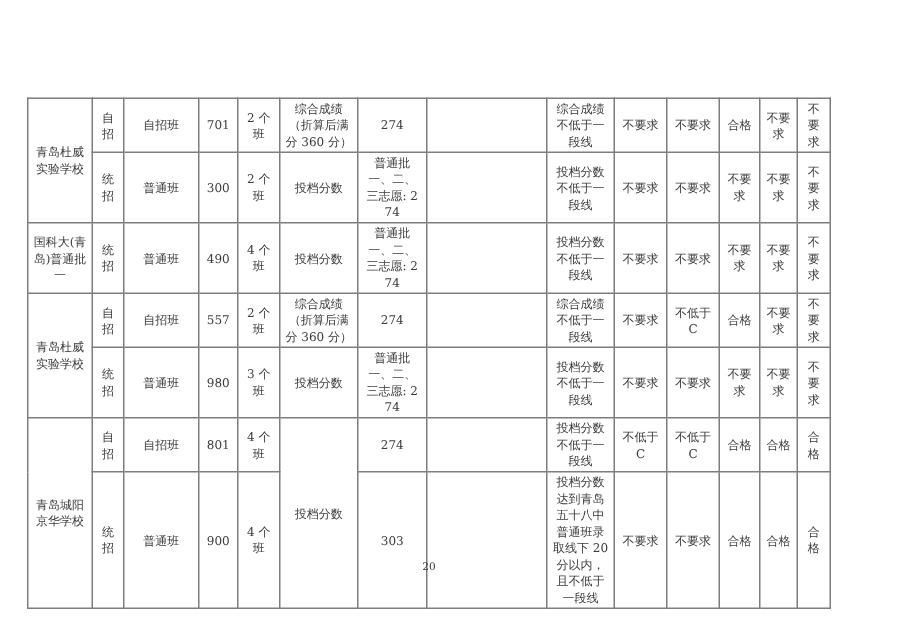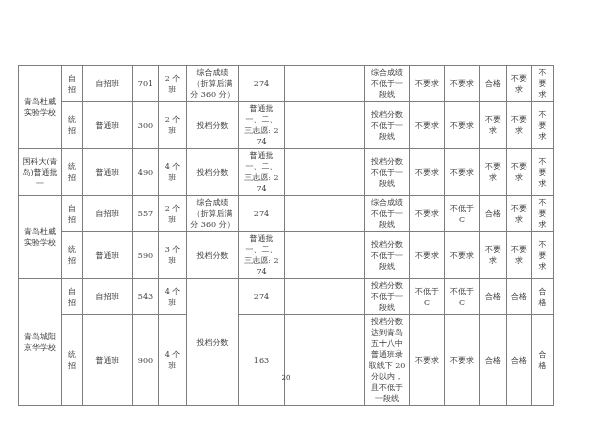--- a/index.html
+++ b/index.html
@@ -125,55 +125,55 @@
       <td class="tl">综合成绩不低于一段线</td>
       <td>不要求</td>
       <td>不低于 C</td>
       <td>合格</td>
       <td>不要求</td>
       <td>不要求</td>
     </tr>
     <tr style="height:33px">
       <td>统招</td>
       <td>普通班</td>
-      <td>590</td>
+      <td>980</td>
       <td>3 个班</td>
       <td>投档分数</td>
       <td class="tl">普通批一、二、三志愿: 274</td>
       <td></td>
       <td class="tl">投档分数不低于一段线</td>
       <td>不要求</td>
       <td>不要求</td>
       <td>不要求</td>
       <td>不要求</td>
       <td>不要求</td>
     </tr>
 
     <tr style="height:25px">
       <td rowspan="2">青岛城阳京华学校</td>
       <td>自招</td>
       <td>自招班</td>
-      <td>543</td>
+      <td>801</td>
       <td>4 个班</td>
       <td rowspan="2">投档分数</td>
       <td>274</td>
       <td></td>
       <td class="tl">投档分数不低于一段线</td>
       <td>不低于 C</td>
       <td>不低于 C</td>
       <td>合格</td>
       <td>合格</td>
       <td>合格</td>
     </tr>
     <tr style="height:78px">
       <td>统招</td>
       <td>普通班</td>
       <td>900</td>
       <td>4 个班</td>
-      <td>163</td>
+      <td>303</td>
       <td></td>
       <td class="tl">投档分数达到青岛五十八中普通班录取线下 20 分以内，且不低于一段线</td>
       <td>不要求</td>
       <td>不要求</td>
       <td>合格</td>
       <td>合格</td>
       <td>合格</td>
     </tr>
   </tbody>
     </table>

